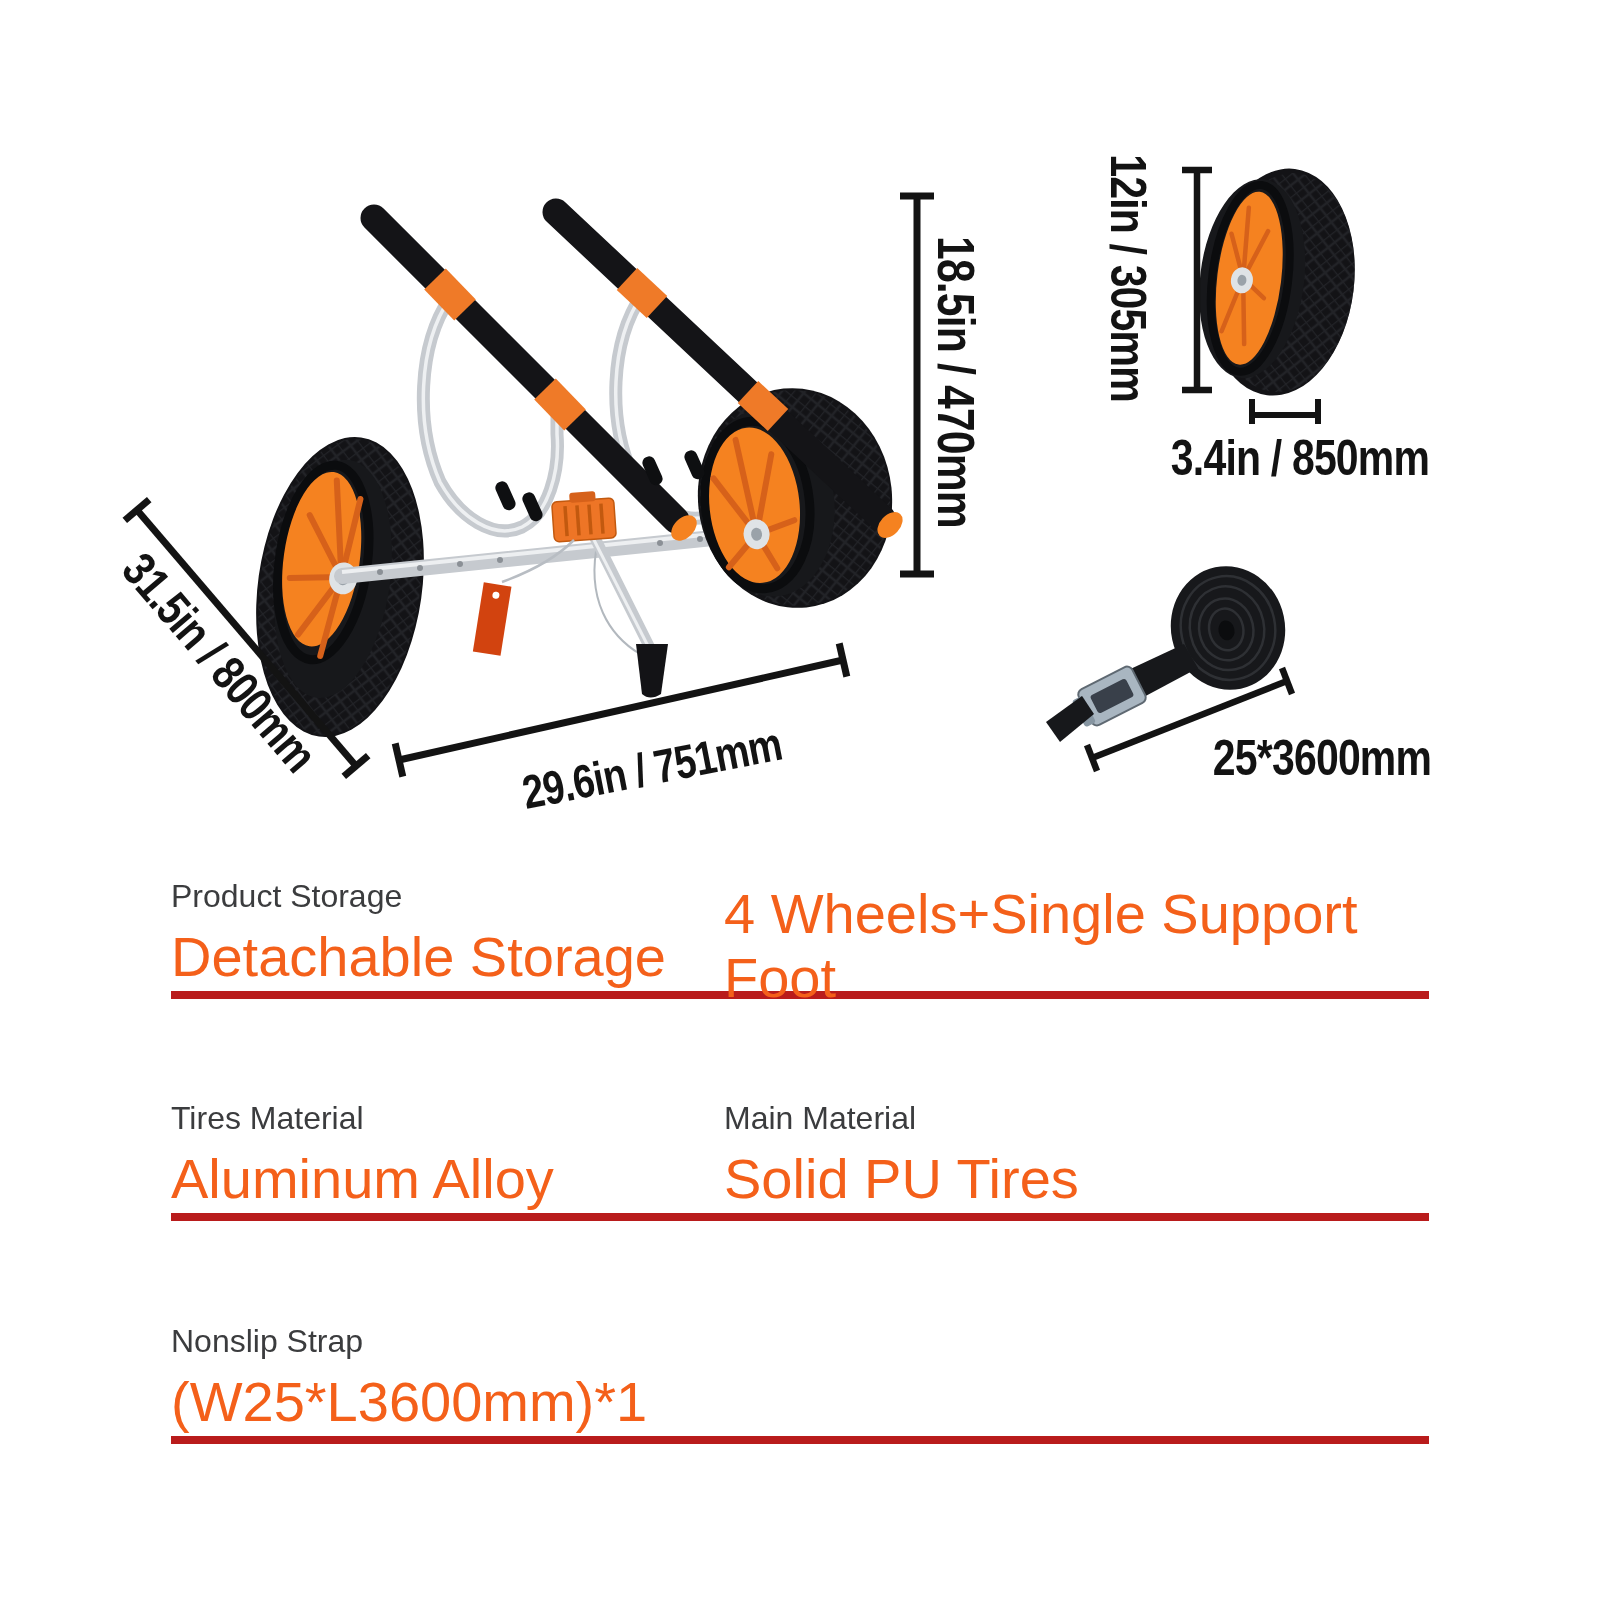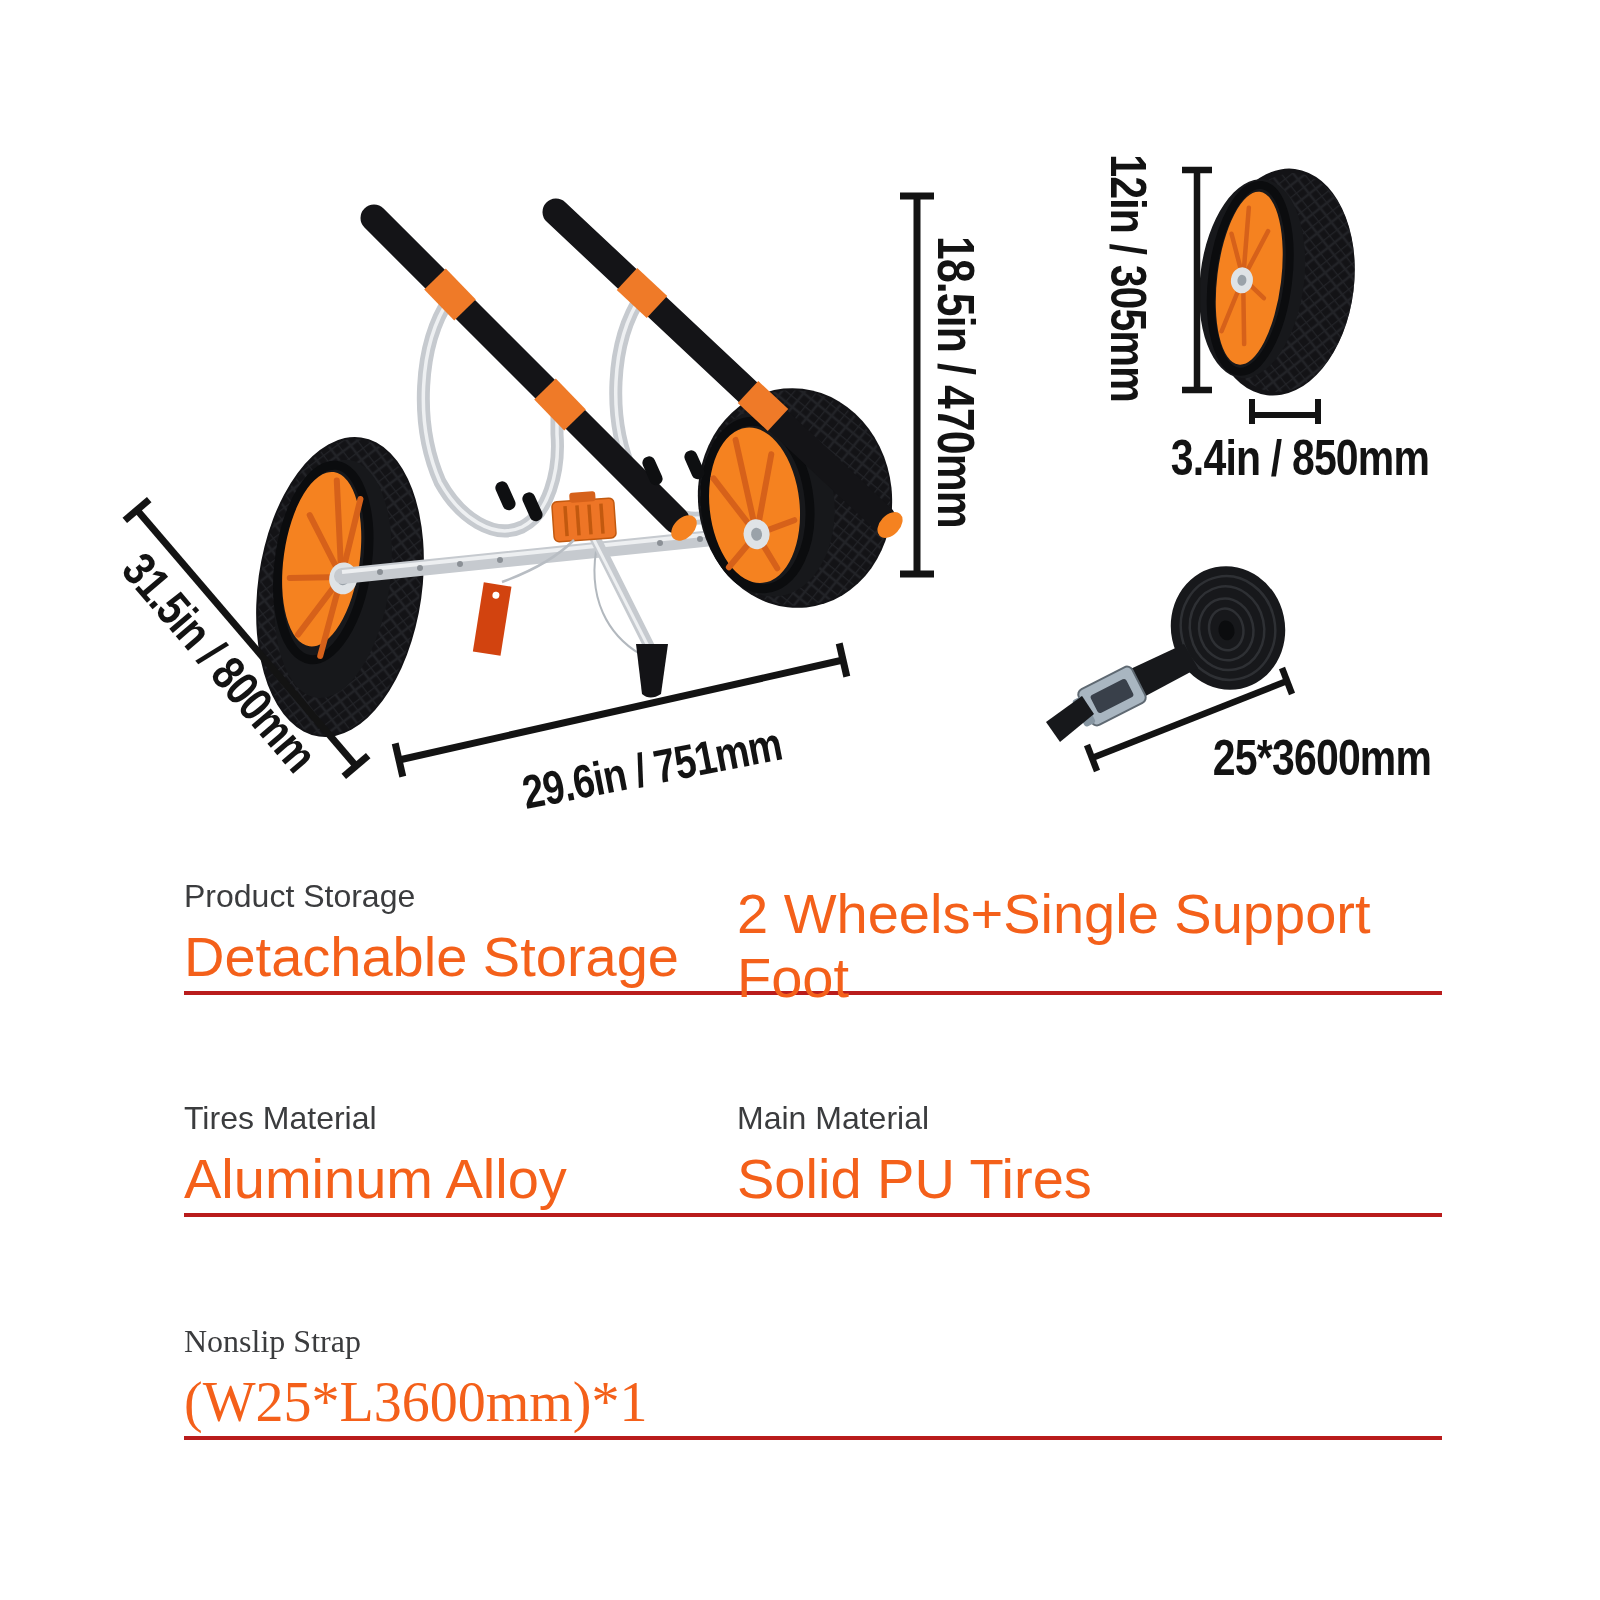--- a/index.html
+++ b/index.html
@@ -7,35 +7,35 @@
     position:relative;width:1600px;height:1600px;background:#ffffff;
     font-family:"Liberation Sans",sans-serif;overflow:hidden;
   }
   .diagram-svg{position:absolute;left:0;top:0;}
   .dimtext{
     fill:#131313;font-family:"Liberation Sans",sans-serif;
     font-weight:700;letter-spacing:-1px;
   }
   .specs{position:absolute;left:0;top:0;width:1600px;height:1600px;}
   .spec-row{
-    position:absolute;left:184px;width:1258px;height:119px;
-    border-bottom:4px solid #b91c1c;
+    position:absolute;left:171px;width:1258px;height:119px;
+    border-bottom:8px solid #b91c1c;
   }
   .spec-cell{position:absolute;top:0;}
   .spec-cell.left{left:0;}
   .spec-cell.right{left:553px;}
   .spec-label{
     padding-top:6px;font-size:32px;line-height:1.15;color:#3b3c3e;
   }
   .spec-value{
     margin-top:10px;font-size:56px;line-height:1.15;color:#f4601a;
   }
   .row-1{top:872px;}
   .row-2{top:1094px;}
-  .row-3{top:1317px;font-family:Liberation Serif, serif;}
+  .row-3{top:1317px;}
 </style>
 </head>
 <body>
 
 <div class="canvas">
 
   <svg class="diagram-svg" width="1600" height="830" viewBox="0 0 1600 830">
     <defs>
       <pattern id="tread" width="18" height="18" patternUnits="userSpaceOnUse" patternTransform="rotate(45)">
         <rect width="18" height="18" fill="#131316"></rect>
@@ -229,21 +229,21 @@
   </svg>
 
   <div class="specs">
 
     <div class="spec-row row-1">
       <div class="spec-cell left">
         <div class="spec-label">Product Storage</div>
         <div class="spec-value">Detachable Storage</div>
       </div>
       <div class="spec-cell right">
-        <div class="spec-value">2 Wheels+Single Support Foot</div>
+        <div class="spec-value">4 Wheels+Single Support Foot</div>
       </div>
     </div>
 
     <div class="spec-row row-2">
       <div class="spec-cell left">
         <div class="spec-label">Tires Material</div>
         <div class="spec-value">Aluminum Alloy</div>
       </div>
       <div class="spec-cell right">
         <div class="spec-label">Main Material</div>

